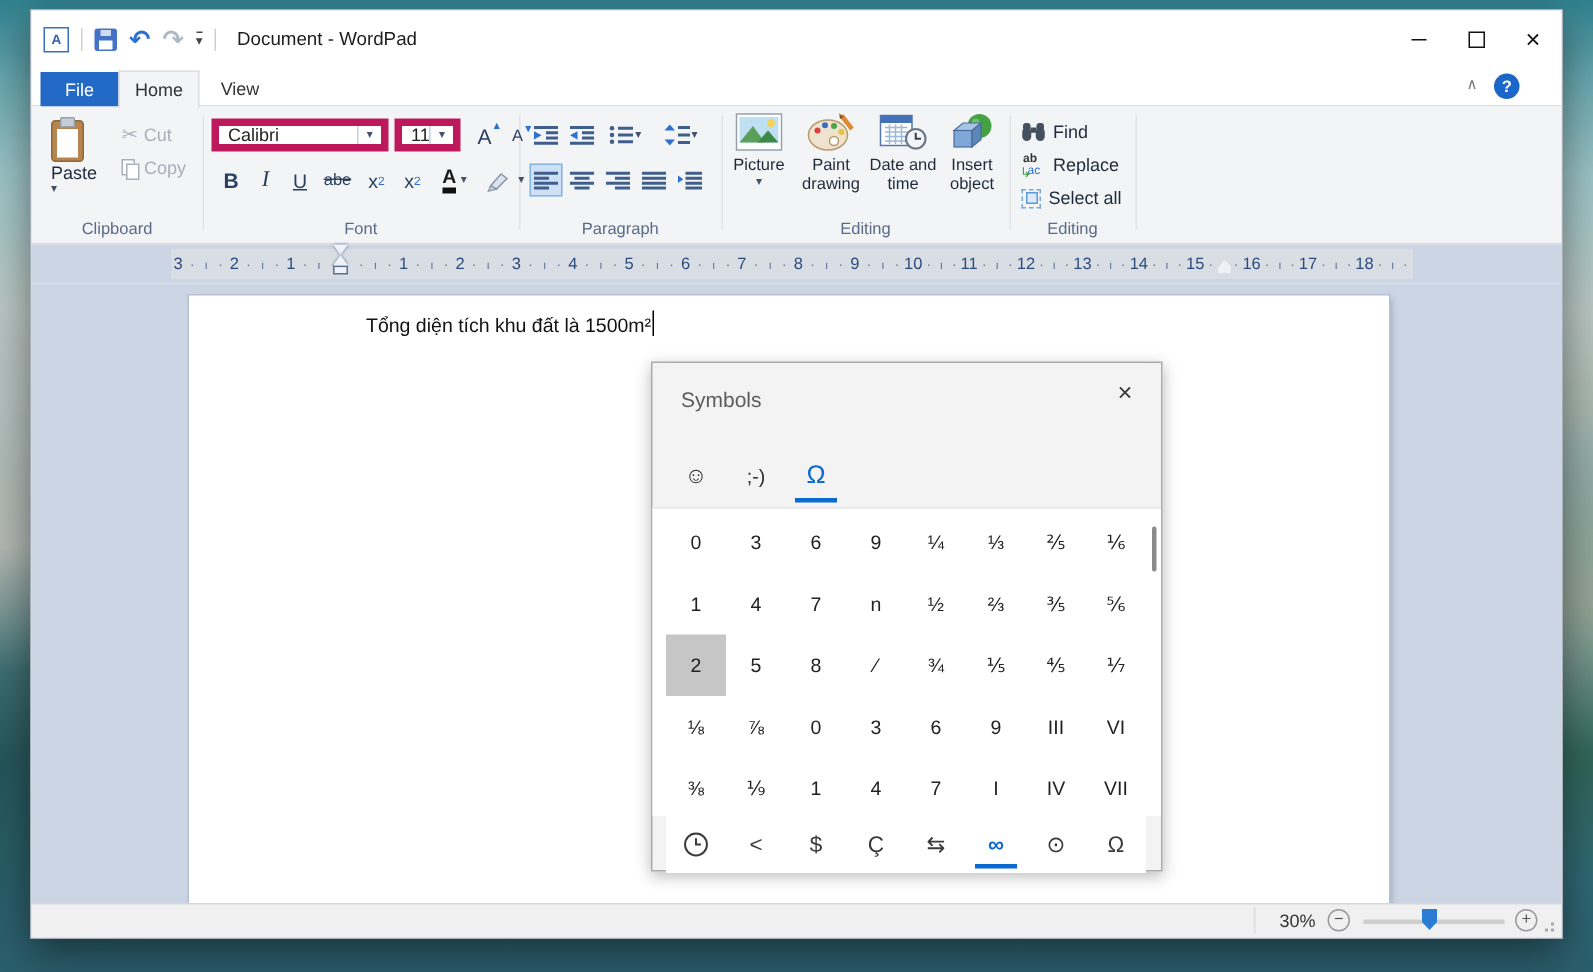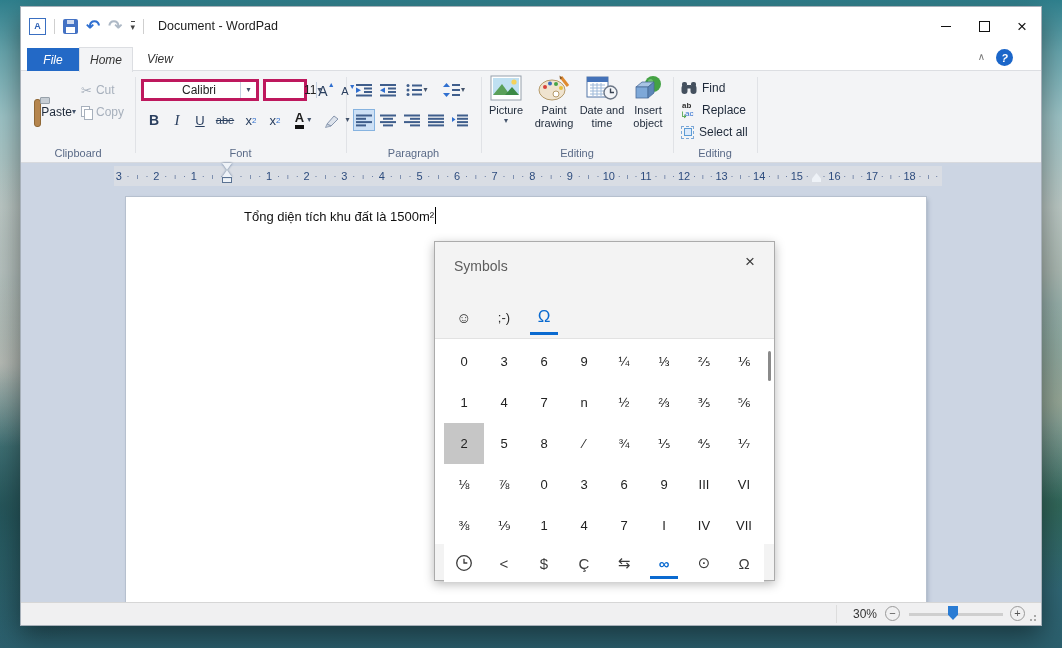--- a/index.html
+++ b/index.html
@@ -29,47 +29,47 @@
   .undo{color:#2f6fd0;font-weight:bold;}
   .redo{color:#aeb9c6;font-weight:bold;}
   .qat-drop{font-size:9px;color:#444;border-top:1px solid #444;padding-top:1px;line-height:1;}
   .win-title{font-size:12.5px;color:#1c1c1c;margin-left:6px;}
   .winbtns{margin-left:auto;display:flex;height:38px;}
   .winbtn{width:38px;height:100%;display:flex;align-items:center;justify-content:center;}
   .min-glyph{width:10px;height:1px;background:#111;}
   .max-glyph{width:9px;height:9px;border:1px solid #111;}
   .close-glyph{font-size:17px;color:#111;line-height:1;}
   
-  .tabrow{position:absolute;left:0;top:38px;right:0;height:26px;background:#fff;border-bottom:1px solid #dcdee2;box-sizing:border-box;font-style:italic;}
+  .tabrow{position:absolute;left:0;top:38px;right:0;height:26px;background:#fff;border-bottom:1px solid #dcdee2;box-sizing:border-box;}
   .tab{position:absolute;top:2px;height:24px;display:flex;align-items:center;justify-content:center;font-size:12px;color:#333;}
   .tab-file{left:6px;width:52px;background:#2369c6;color:#fff;height:23px;top:3px;}
   .tab-home{left:58px;width:54px;background:#f3f4f6;border:1px solid #dcdee2;border-bottom:none;box-sizing:border-box;height:25px;top:2px;z-index:2;}
   .tab-view{left:112px;width:54px;}
   .rib-chevron{position:absolute;right:56px;top:6px;font-size:10px;color:#777;}
   .rib-help{position:absolute;right:28px;top:4px;width:17px;height:17px;border-radius:50%;background:#1b66c9;color:#fff;
     font-size:11px;font-weight:bold;display:flex;align-items:center;justify-content:center;}
   
   .ribbon{position:absolute;left:0;top:64px;right:0;height:92px;background:#f3f4f6;border-bottom:1px solid #d8dade;box-sizing:border-box;}
   .gdiv{position:absolute;top:6px;height:76px;width:1px;background:#e0e2e6;}
   .group-label{position:absolute;bottom:3px;font-size:11px;color:#5a6a87;width:100%;text-align:center;}
   .grp{position:absolute;top:0;height:100%;}
   .btxt{font-size:12px;color:#1f2a3a;}
   .disabled, .disabled *{color:#a7b0bc !important;}
   
-  .paste-btn{position:absolute;left:12px;top:6px;width:42px;height:68px;display:flex;flex-direction:row;align-items:center;border:1px solid transparent;}
+  .paste-btn{position:absolute;left:12px;top:6px;width:42px;height:68px;display:flex;flex-direction:column;border:1px solid transparent;}
   .clip-ico{width:20px;height:26px;background:#b5854e;border:1px solid #8f6837;border-radius:3px;position:relative;margin-top:2px;}
   .clip-ico:before{content:"";position:absolute;left:3px;top:5px;right:3px;bottom:2px;background:#fdfdfd;border:1px solid #cbb astreak;}
   .clip-ico:after{content:"";position:absolute;left:5px;top:-3px;width:8px;height:5px;background:#c6cdd4;border:1px solid #97a1aa;border-radius:1px;}
   .caret{font-size:8px;color:#44536b;line-height:1;}
   .small-cmd{position:absolute;left:60px;height:18px;display:flex;align-items:center;gap:4px;}
   .copy-ico{width:11px;height:13px;position:relative;}
   .copy-ico:before{content:"";position:absolute;left:0;top:0;width:7px;height:9px;border:1px solid #a7b0bc;background:#fff;}
   .copy-ico:after{content:"";position:absolute;left:3px;top:3px;width:7px;height:9px;border:1px solid #a7b0bc;background:#fff;}
   
-  .combo{position:absolute;top:8px;height:22px;background:#fff;border:3px solid #be185d;box-sizing:border-box;display:flex;align-items:center;padding-left:32px;}
+  .combo{position:absolute;top:8px;height:22px;background:#fff;border:5px solid #be185d;box-sizing:border-box;display:flex;align-items:center;}
   .combo .cval{font-size:12px;color:#222;padding-left:6px;flex:1;}
   .combo .carr{width:15px;align-self:stretch;display:flex;align-items:center;justify-content:center;border-left:1px solid #c4d0e0;}
   .fbtn{position:absolute;top:38px;height:22px;display:flex;align-items:center;justify-content:center;color:#2a3f5f;}
   .fB{font-weight:bold;font-size:14px;}
   .fI{font-style:italic;font-family:"Liberation Serif",serif;font-size:15px;}
   .fU{text-decoration:underline;font-size:13px;}
   .fS{font-size:11px;text-decoration:line-through;}
   .sub-script{font-size:8px;color:#2f6fd0;vertical-align:sub;}
   .sup-script{font-size:8px;color:#2f6fd0;vertical-align:super;}
   .fx{font-size:13px;}

